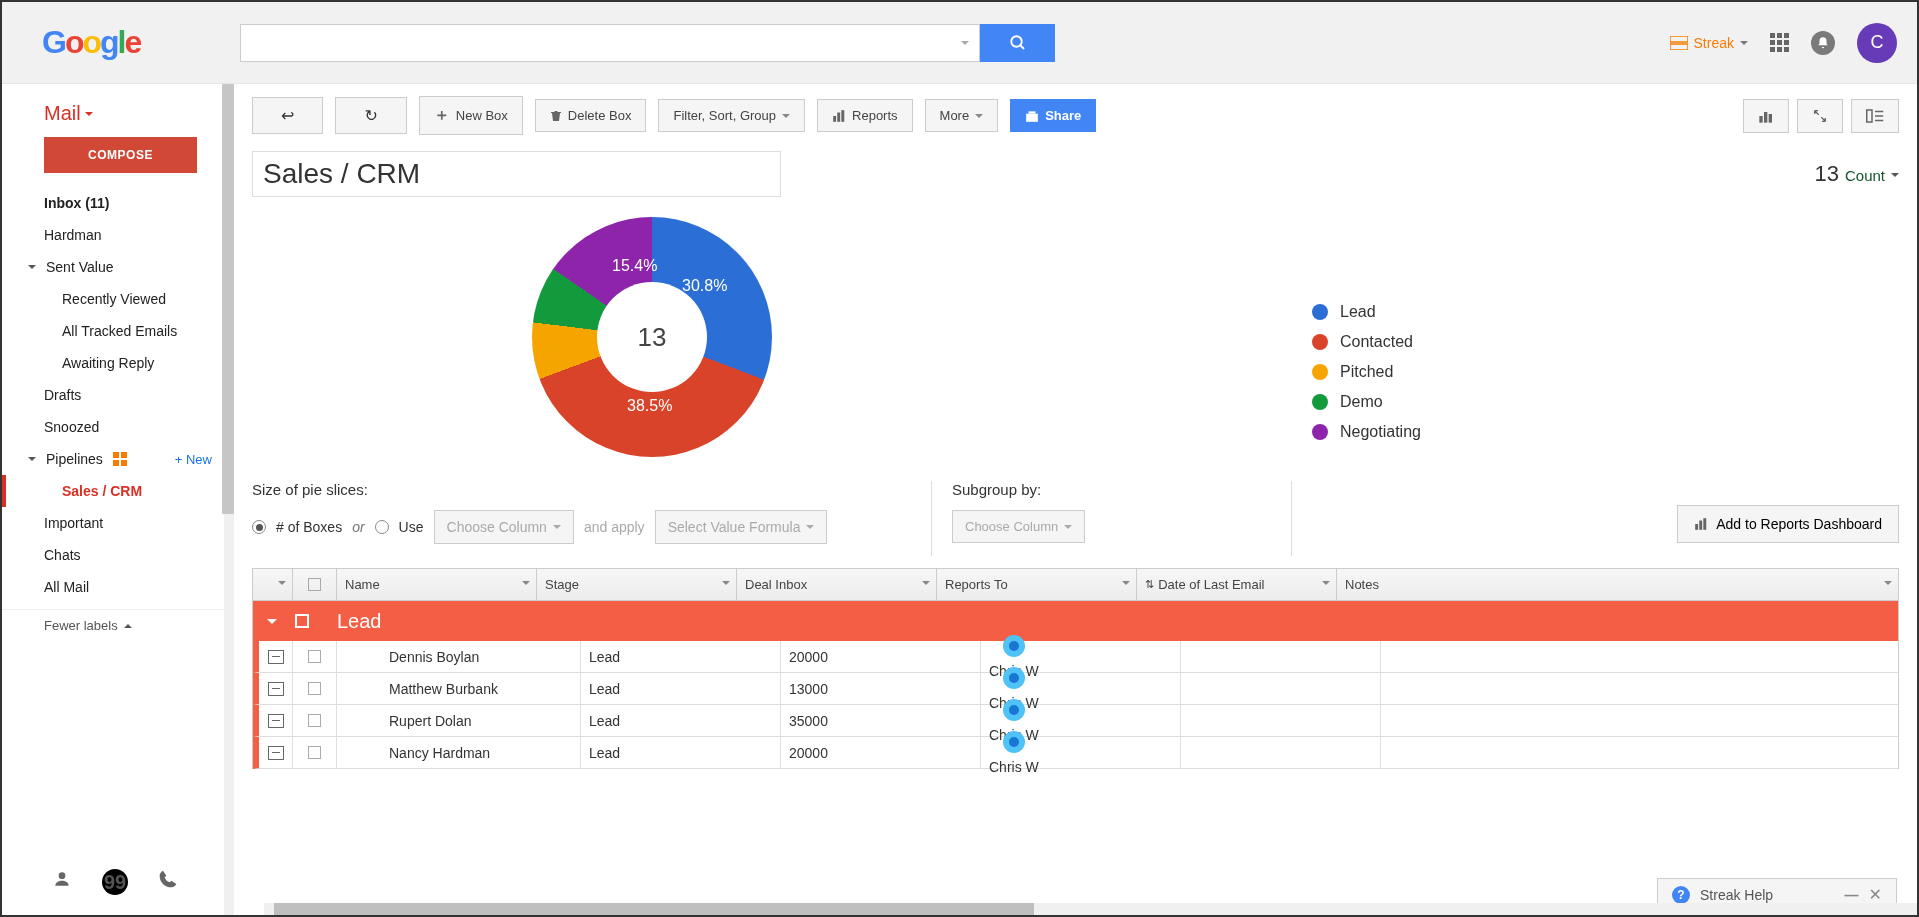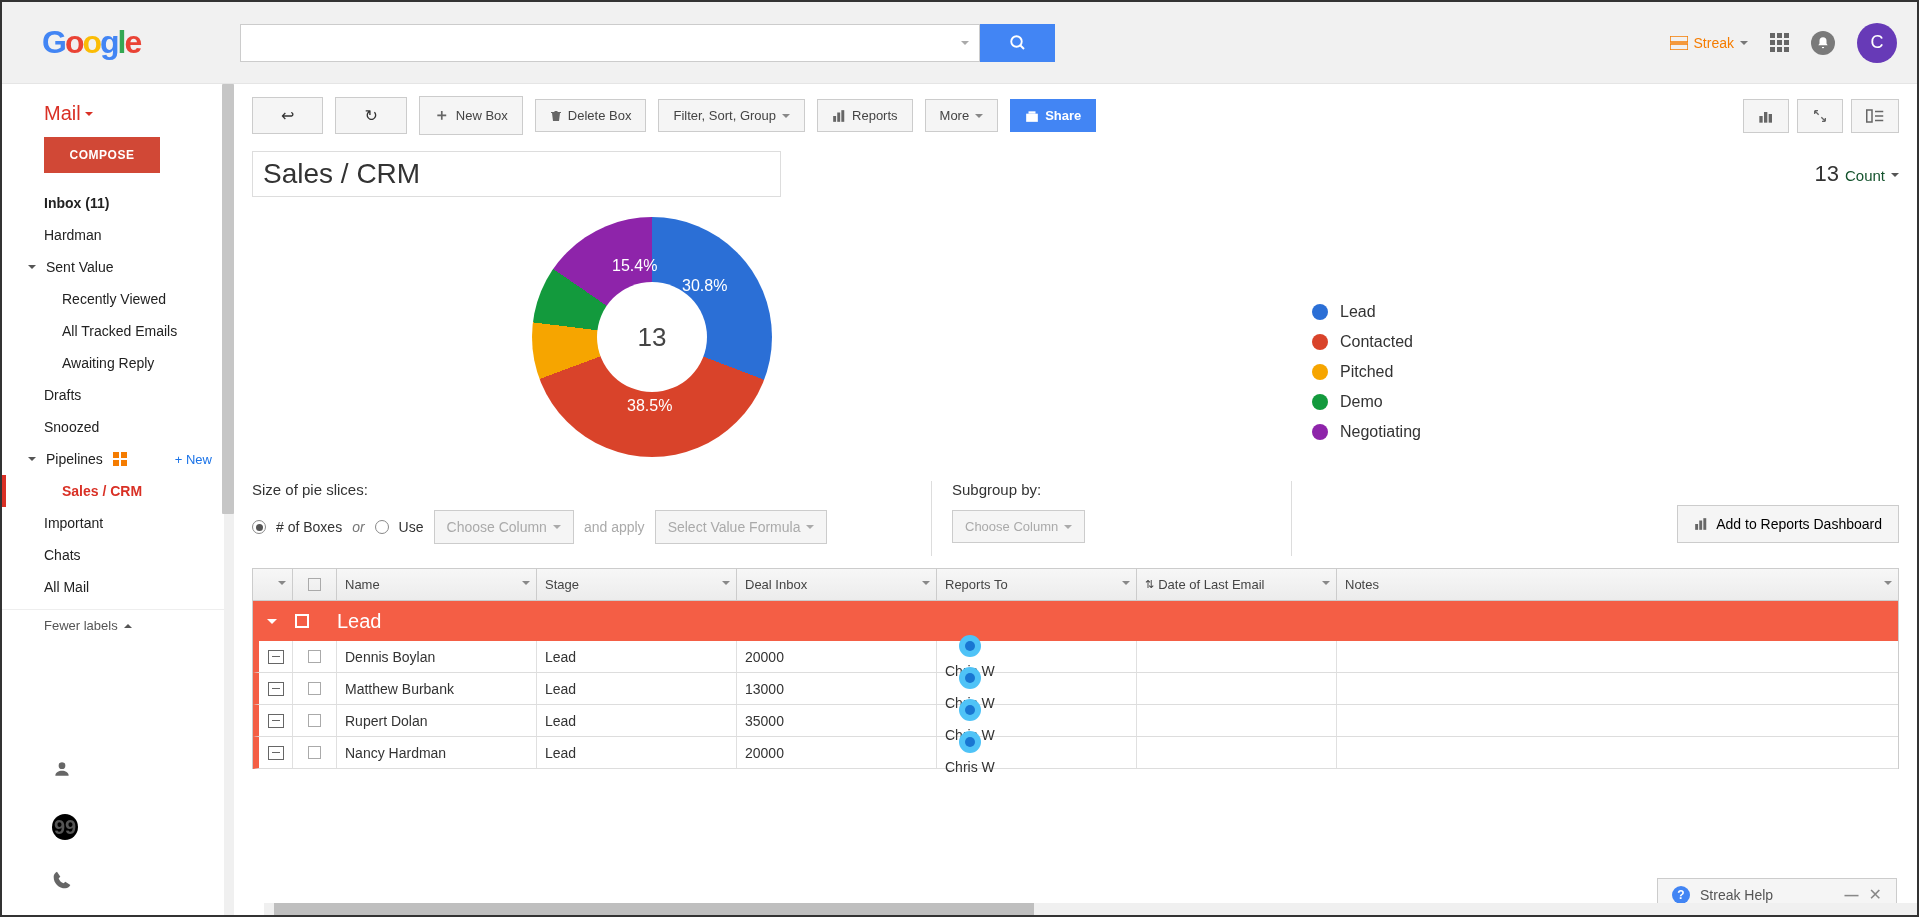--- a/index.html
+++ b/index.html
@@ -15,34 +15,34 @@
 .streak-badge { display: flex; align-items: center; gap: 6px; color: #f57c00; font-size: 14px; }
 .streak-badge .caret { border:4px solid transparent; border-top-color:#777; margin-top:4px; }
 .apps-icon { display:grid; grid-template-columns:repeat(3,5px); grid-template-rows:repeat(3,5px); gap:2px; }
 .apps-icon i { background:#666; }
 .bell { width:24px; height:24px; background:#7a7a7a; border-radius:50%; display:flex; align-items:center; justify-content:center; color:#fff; font-size:13px; }
 .avatar { width:40px; height:40px; border-radius:50%; background:#673AB7; color:#fff; display:flex; align-items:center; justify-content:center; font-size:18px; }
 .main { display:flex; height: calc(917px - 82px); }
 .sidebar { width: 232px; padding: 14px 0; position: relative; display:flex; flex-direction:column; }
 .mail-brand { color:#d93025; font-size:20px; padding:4px 18px 12px 42px; display:flex; align-items:center; gap:4px; }
 .mail-brand .caret{border:4px solid transparent; border-top-color:#d93025; margin-top:4px;}
-.compose { background:#d14836; color:#fff; border:1px solid transparent; padding:10px 18px; width:116px; margin-left:42px; font-weight:bold; font-size:12px; letter-spacing:0.5px; }
+.compose { background:#d14836; color:#fff; border:1px solid transparent; padding:10px 18px; width:153px; margin-left:42px; font-weight:bold; font-size:12px; letter-spacing:0.5px; }
 .nav { margin-top:14px; }
 .nav-item { padding:8px 12px 8px 42px; font-size:14px; color:#222; cursor:pointer; display:flex; align-items:center; gap:6px; }
 .nav-item.bold { font-weight:bold; }
 .nav-item.sub { padding-left:60px; }
 .nav-item.active { color:#d93025; font-weight:bold; border-left:4px solid #d93025; padding-left:56px; }
 .nav-item .expand { border:4px solid transparent; border-top-color:#555; margin-top:4px; margin-left:-16px; margin-right:4px; }
 .nav-pipelines { display:flex; align-items:center; }
 .pipeline-icon { display:inline-grid; grid-template-columns:6px 6px; grid-template-rows:6px 6px; gap:2px; margin-left:4px; }
 .pipeline-icon i{background:#f57c00;}
 .new-link { color:#1a73e8; font-size:13px; margin-left:auto; margin-right:10px; }
 .fewer-labels { padding:8px 42px; color:#555; border-top:1px solid #eee; margin-top:6px; display:flex; align-items:center; gap:6px;}
 .fewer-labels .caret-up { border:4px solid transparent; border-bottom-color:#555; margin-bottom:4px;}
-.sb-footer { margin-top:auto; display:flex; gap:30px; padding:10px 0 10px 50px;flex-direction:column; }
+.sb-footer { margin-top:auto; display:flex; gap:30px; padding:10px 0 10px 50px; }
 .sb-footer span { font-size:20px; color:#555; }
 .hangouts { background:#000; color:#fff; width:26px; height:26px; border-radius:50%; display:flex; align-items:center; justify-content:center; font-size:12px; font-weight:bold; }
 .scrollbar { position:absolute; right:0; top:0; bottom:0; width:10px; background:#f0f0f0; }
 .scrollbar::before{content:''; position:absolute; left:-2px; width:12px; top:0; height:430px; background:#c6c6c6; border-radius:1px;}
 .content { flex:1; padding:12px 18px; overflow:hidden; position:relative; }
 .toolbar { display:flex; gap:12px; align-items:center; }
 .btn { background:#f5f5f5; border:1px solid #ccc; padding:8px 14px; font-size:13px; color:#444; display:flex; align-items:center; gap:6px; cursor:pointer; }
 .btn.icon-only { padding:8px 28px; font-size:16px; color:#333; }
 .btn.primary { background:#4285F4; color:#fff; border-color:#4285F4; font-weight:bold; }
 .btn .caret { border:4px solid transparent; border-top-color:#888; margin-top:4px; }
@@ -77,21 +77,21 @@
 .th-row .th { border-right:1px solid #ccc; height:100%; display:flex; align-items:center; padding:0 8px; position:relative;}
 .th .caret { position:absolute; right:6px; top:12px; border:4px solid transparent; border-top-color:#888;}
 .th.menu { width:40px; justify-content:center;}
 .th.chk { width:44px; justify-content:center;}
 .th.name { width:200px;} .th.stage{width:200px;} .th.deal{width:200px;} .th.assigned{width:200px;} .th.date{width:200px;} .th.notes{flex:1; border-right:none;}
 .group-row { background:#F45E45; color:#fff; height:40px; display:flex; align-items:center; font-size:20px; }
 .group-row .caret-d{border:5px solid transparent; border-top-color:#fff; margin:6px 18px 0 14px;}
 .group-row .chk-box{width:14px; height:14px; border:2px solid #fff; margin-right:28px;}
 .data-row { display:flex; height:32px; align-items:center; border-bottom:1px solid #ddd; font-size:14px; color:#333; border-left:6px solid #F45E45; }
 .data-row .cell { border-right:1px solid #e0e0e0; height:100%; display:flex; align-items:center; padding:0 8px;}
-.cell.ico{width:34px; justify-content:center;} .cell.chk{width:44px; justify-content:center;} .cell.name{width:200px;} .cell.stage{width:200px;} .cell.deal{width:200px;} .cell.assigned{width:200px;} .cell.date{width:200px;} .cell.notes{flex:1; border-right:none;}
+.cell.ico{width:34px; justify-content:center;} .cell.chk{width:44px; justify-content:center;} .cell.name{width:200px;margin-left:44px;} .cell.stage{width:200px;} .cell.deal{width:200px;} .cell.assigned{width:200px;} .cell.date{width:200px;} .cell.notes{flex:1; border-right:none;}
 .box-icon{width:16px;height:14px;border:1.5px solid #666; position:relative;}
 .box-icon::before{content:''; position:absolute; left:3px; right:3px; top:5px; height:1.5px; background:#666;}
 .chk-empty{width:13px;height:13px;border:1px solid #aaa;}
 .user-chip{display:flex;align-items:center;gap:6px;flex-direction:column;}
 .user-av{width:22px;height:22px;border-radius:50%;background:#4FC3F7;display:flex;align-items:center;justify-content:center;}
 .user-av::after{content:'';width:10px;height:10px;border-radius:50%;background:#1976D2;}
 .help-widget{position:absolute; bottom:8px; right:20px; background:#f5f5f5; border:1px solid #ccc; padding:6px 14px; display:flex; align-items:center; gap:10px; font-size:14px; color:#555; width:240px;}
 .help-widget .q{width:18px;height:18px;border-radius:50%;background:#4285F4;color:#fff;font-size:12px;display:flex;align-items:center;justify-content:center;font-weight:bold;}
 .help-widget .min{margin-left:auto;font-weight:bold;color:#888;}
 .help-widget .close{color:#888;font-size:16px;}

